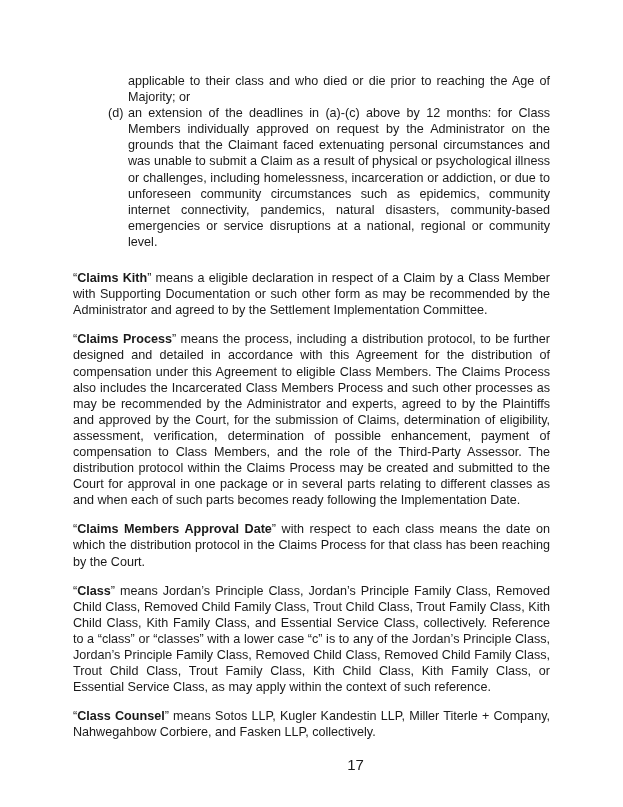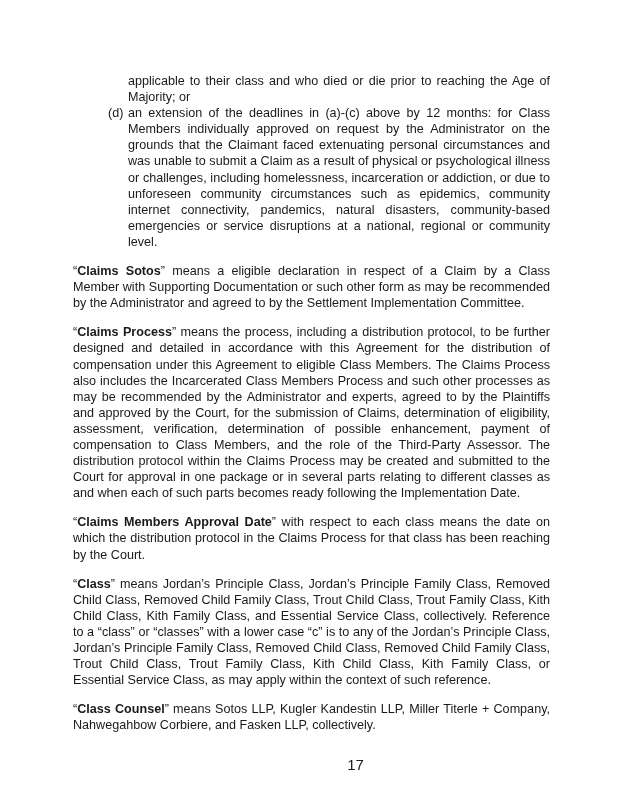--- a/index.html
+++ b/index.html
@@ -24,21 +24,21 @@
       width: 623px;
       height: 807px;
     }
     .content {
       position: absolute;
       left: 73px;
       top: 73px;
       width: 477px;
     }
     .list {
-      margin: 0 0 13px 0;
+      margin: 0 0 20px 0;
       padding: 0;
     }
     .list-line {
       padding-left: 55px;
       text-align: justify;
       text-align-last: left;
     }
     .list-item {
       position: relative;
       padding-left: 55px;
@@ -77,21 +77,21 @@
 
     <div class="list">
       <div class="list-line">
         <span>applicable to their class and who died or die prior to reaching the Age of Majority; or</span>
       </div>
       <div class="list-item">
         <span class="list-marker">(d)</span><span class="u">an extension of the deadlines in (a)-(c) above by 12 months</span><span>: for Class Members individually approved on request by the Administrator on the grounds that the Claimant faced extenuating personal circumstances and was unable to submit a Claim as a result of physical or psychological illness or challenges, including homelessness, incarceration or addiction, or due to unforeseen community circumstances such as epidemics, community internet connectivity, pandemics, natural disasters, community-based emergencies or service disruptions at a national, regional or community level.</span>
       </div>
     </div>
 
-    <p class="para"><span>“</span><span class="term">Claims Sotos</span><span>”</span><span> means a eligible declaration in respect of a Claim by a Class Member with Supporting Documentation or such other form as may be recommended by the Administrator and agreed to by the Settlement Implementation Committee.</span></p>
+    <p class="para"><span>“</span><span class="term">Claims Kith</span><span>”</span><span> means a eligible declaration in respect of a Claim by a Class Member with Supporting Documentation or such other form as may be recommended by the Administrator and agreed to by the Settlement Implementation Committee.</span></p>
 
     <p class="para"><span>“</span><span class="term">Claims Process</span><span>”</span><span> means the process, including a distribution protocol, to be further designed and detailed in accordance with this Agreement for the distribution of compensation under this Agreement to eligible Class Members. The Claims Process also includes the Incarcerated Class Members Process and such other processes as may be recommended by the Administrator and experts, agreed to by the Plaintiffs and approved by the Court, for the submission of Claims, determination of eligibility, assessment, verification, determination of possible enhancement, payment of compensation to Class Members, and the role of the Third-Party Assessor. The distribution protocol within the Claims Process may be created and submitted to the Court for approval in one package or in several parts relating to different classes as and when each of such parts becomes ready following the Implementation Date.</span></p>
 
     <p class="para"><span>“</span><span class="term">Claims Members Approval Date</span><span>”</span><span> with respect to each class means the date on which the distribution protocol in the Claims Process for that class has been reaching by the Court.</span></p>
 
     <p class="para"><span>“</span><span class="term">Class</span><span>”</span><span> means Jordan’s Principle Class, Jordan’s Principle Family Class, Removed Child Class, Removed Child Family Class, Trout Child Class, Trout Family Class, Kith Child Class, Kith Family Class, and Essential Service Class, collectively. Reference to a “class” or “classes” with a lower case “c” is to any of the Jordan’s Principle Class, Jordan’s Principle Family Class, Removed Child Class, Removed Child Family Class, Trout Child Class, Trout Family Class, Kith Child Class, Kith Family Class, or Essential Service Class, as may apply within the context of such reference.</span></p>
 
     <p class="para"><span>“</span><span class="term">Class Counsel</span><span>”</span><span> means Sotos LLP, Kugler Kandestin LLP, Miller Titerle + Company, Nahwegahbow Corbiere, and Fasken LLP, collectively.</span></p>
 
   </div>

